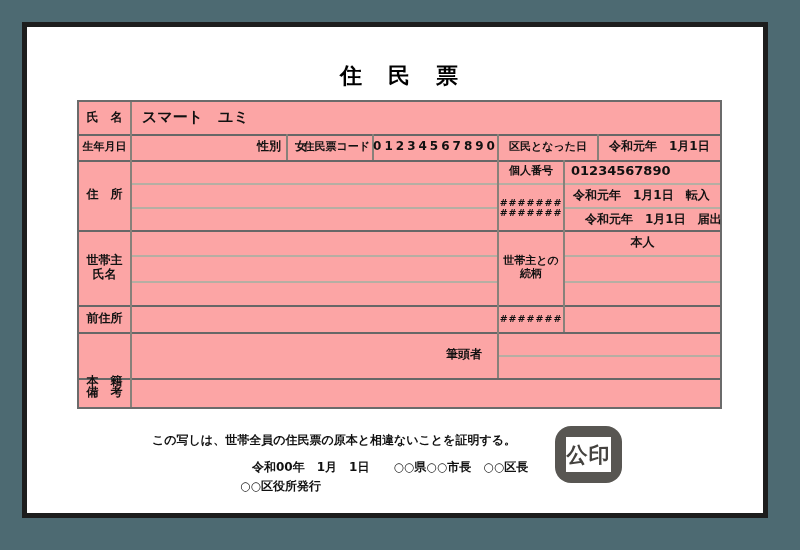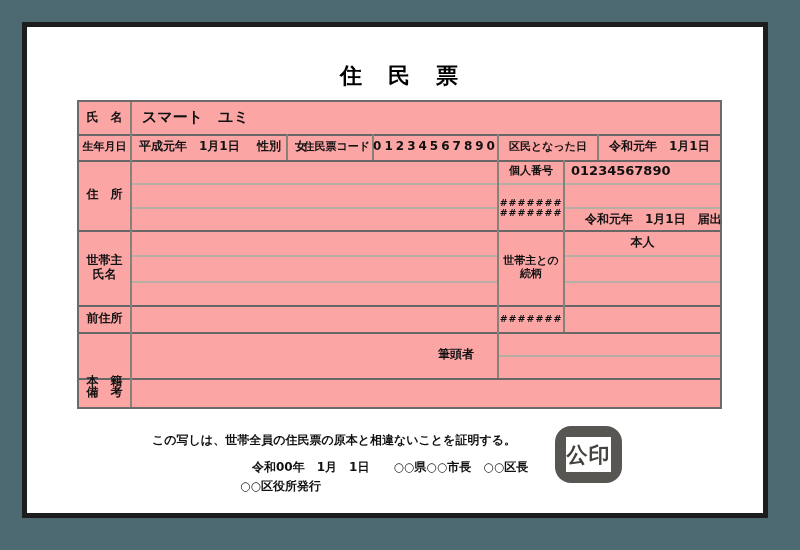--- a/index.html
+++ b/index.html
@@ -82,55 +82,55 @@
   <div class="ln vert" style="left:207px;top:32px;width:2px;height:26px;"></div>
   <div class="ln vert" style="left:293px;top:32px;width:2px;height:26px;"></div>
   <div class="ln vert" style="left:518px;top:32px;width:2px;height:26px;"></div>
   <div class="ln vert" style="left:418px;top:32px;width:2px;height:244px;"></div>
   <div class="ln vert" style="left:484px;top:58px;width:2px;height:172px;"></div>
 
   <div class="cell center lbl" style="left:0;top:0;width:51px;height:32px;">氏　名</div>
   <div class="cell name-val" style="left:53px;top:0;width:588px;height:32px;padding-left:10px;">スマート　ユミ</div>
 
   <div class="cell center lbl" style="left:0;top:32px;width:51px;height:26px;font-size:11px;">生年月日</div>
-  <div class="cell" style="left:53px;top:32px;width:120px;height:26px;padding-left:7px;">平成元年　1月1日</div>
   <div class="cell right lbl" style="left:160px;top:32px;width:45px;height:26px;padding-right:3px;">性別</div>
   <div class="cell" style="left:209px;top:32px;width:24px;height:26px;padding-left:7px;">女</div>
   <div class="cell right lbl" style="left:218px;top:32px;width:73px;height:26px;font-size:11px;">住民票コード</div>
   <div class="cell code-spaced" style="left:295px;top:32px;width:123px;height:26px;">01234567890</div>
   <div class="cell center lbl" style="left:420px;top:32px;width:98px;height:26px;font-size:11px;">区民となった日</div>
   <div class="cell" style="left:520px;top:32px;width:121px;height:26px;padding-left:10px;">令和元年　1月1日</div>
 
   <div class="cell center lbl" style="left:0;top:58px;width:51px;height:70px;">住　所</div>
 
   <div class="cell center lbl" style="left:420px;top:58px;width:64px;height:23px;font-size:11px;">個人番号</div>
   <div class="cell" style="left:486px;top:58px;width:155px;height:23px;padding-left:6px;font-size:13px;">01234567890</div>
 
   <div class="cell col hash" style="left:420px;top:83px;width:64px;height:45px;">
     <span>#######</span>
     <span>#######</span>
   </div>
+  <div class="cell" style="left:486px;top:83px;width:155px;height:22px;padding-left:8px;">令和元年　1月1日　転入</div>
   <div class="cell" style="left:486px;top:107px;width:155px;height:21px;padding-left:20px;">令和元年　1月1日　届出</div>
 
   <div class="cell col lbl" style="left:0;top:128px;width:51px;height:75px;">
     <span>世帯主</span>
     <span>氏名</span>
   </div>
 
   <div class="cell col" style="left:420px;top:128px;width:64px;height:75px;font-size:11px;">
     <span>世帯主との</span>
     <span>続柄</span>
   </div>
   <div class="cell center" style="left:486px;top:128px;width:155px;height:25px;">本人</div>
 
   <div class="cell center lbl" style="left:0;top:203px;width:51px;height:27px;">前住所</div>
   <div class="cell center hash" style="left:420px;top:203px;width:64px;height:27px;">#######</div>
 
   <div class="cell center lbl" style="left:0;top:230px;width:51px;height:28px;margin-top:36px;">本　籍</div>
-  <div class="cell right lbl" style="left:53px;top:230px;width:365px;height:46px;padding-right:23px;font-family:Liberation Serif, serif;">筆頭者</div>
+  <div class="cell right lbl" style="left:53px;top:230px;width:365px;height:46px;padding-right:15px;font-family:Liberation Serif, serif;">筆頭者</div>
 
   <div class="cell center lbl" style="left:0;top:276px;width:51px;height:29px;">備　考</div>
 </div>
 
 <div class="foot-line" style="left:152px;top:432px;">この写しは、世帯全員の住民票の原本と相違ないことを証明する。</div>
 <div class="foot-line" style="left:252px;top:459px;">令和00年　1月　1日　　○○県○○市長　○○区長</div>
 <div class="foot-line" style="left:240px;top:478px;">○○区役所発行</div>
 
 <div class="seal">
   <div class="seal-inner">公印</div>

